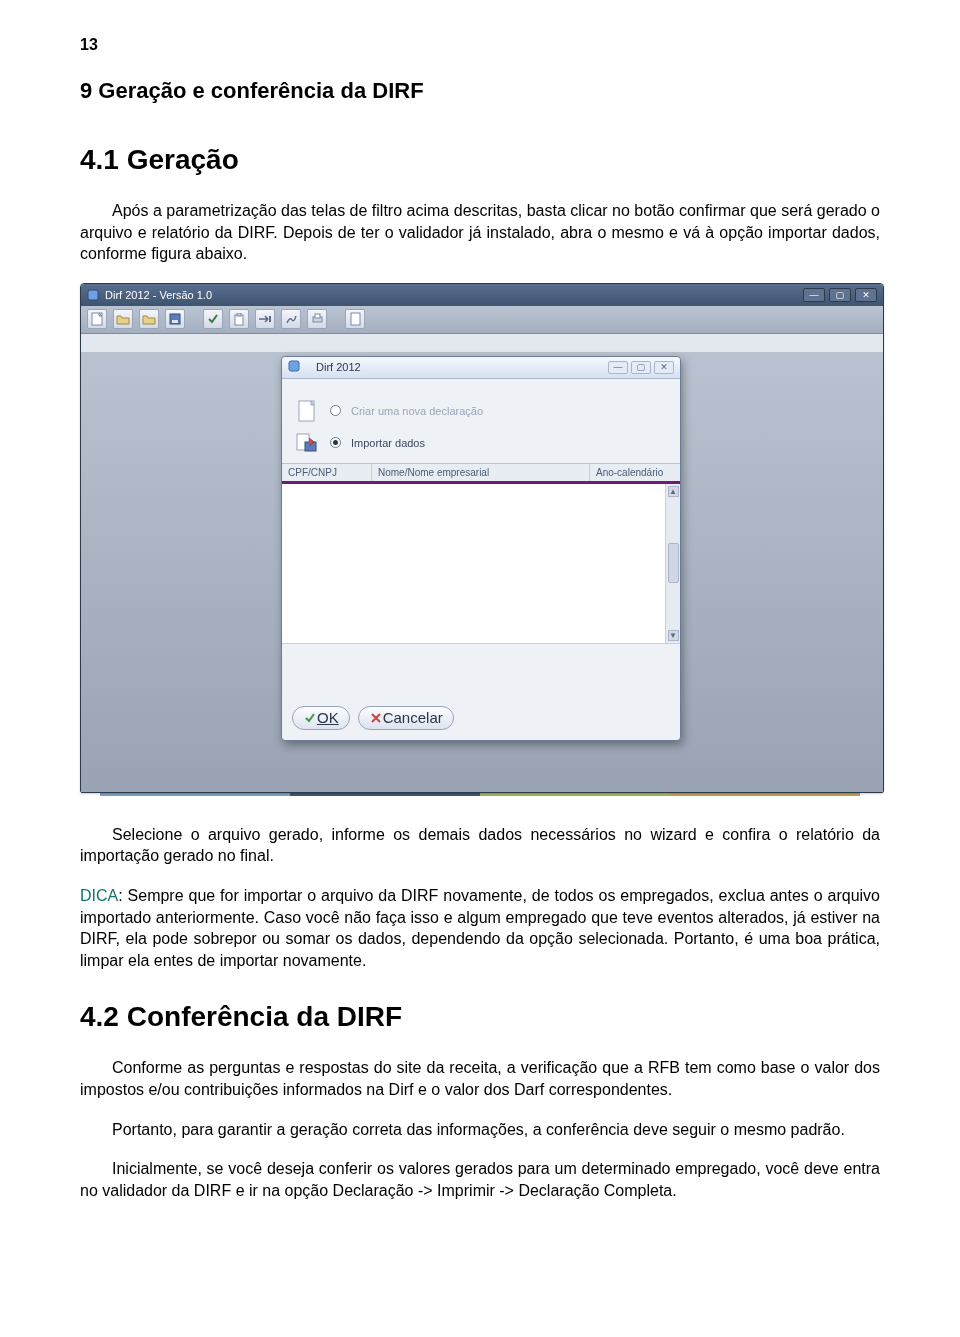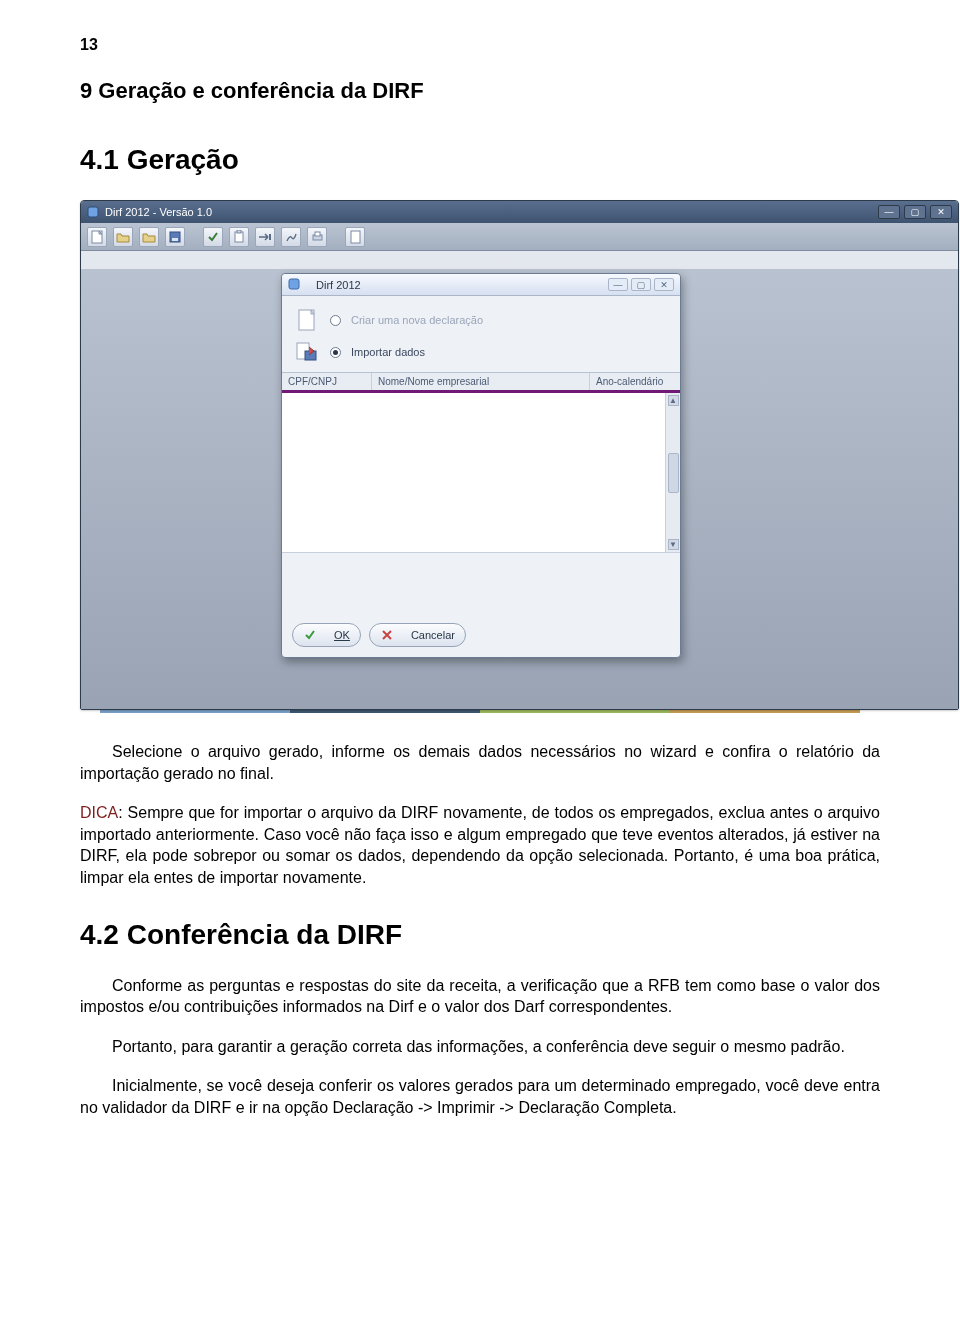--- a/index.html
+++ b/index.html
@@ -3,26 +3,26 @@
 <meta charset="utf-8">
 <style>
   * { box-sizing: border-box; margin: 0; padding: 0; }
   html, body { width: 960px; background: #fff; font-family: Arial, Helvetica, sans-serif; color: #000; }
   .page { width: 960px; padding: 36px 80px 40px 80px; }
   .page-number { text-align: left; font-size: 16px; font-weight: bold; margin-bottom: 24px; }
   h1.section { font-size: 22px; font-weight: bold; margin-bottom: 40px; }
   h2.subsection { font-size: 28px; font-weight: bold; margin-bottom: 24px; }
   p.body { font-size: 16px; line-height: 1.35; text-align: justify; margin-bottom: 18px; text-indent: 32px; }
   p.tip { font-size: 16px; line-height: 1.35; text-align: justify; margin-bottom: 18px; }
-  .tip-label { color: #7f1d1d; }
+  .tip-label { color: #0f766e; }
   .screenshot-wrap { margin: 10px 0 28px 0; }
 
   
   .app-window {
-    width: 879px; height: 510px; margin: 0 auto;
+    width: 804px; height: 510px; margin: 0 auto;
     border: 1px solid #2d3a4a; border-radius: 4px 4px 2px 2px;
     font-family: Tahoma, Arial, sans-serif; font-size: 11px;
     background: linear-gradient(#e6eaf0, #cfd6e0);
     position: relative; overflow: hidden;
     box-shadow: 0 1px 2px rgba(0,0,0,.2);
   }
   .app-titlebar {
     height: 22px; background: linear-gradient(#5a6f8f,#3e536f);
     color: #fff; display: flex; align-items: center; padding: 0 6px;
     font-size: 11px; gap: 6px;
@@ -40,55 +40,56 @@
   
   .dialog {
     position:absolute; left:200px; top:4px; width:400px; height:385px;
     background:#eef1f6; border:1px solid #6b7b93; border-radius:4px;
     box-shadow: 2px 4px 10px rgba(0,0,0,.35);
     font-size:11px; color:#2a3748;
   }
   .dlg-titlebar { height:22px; background:linear-gradient(#f6f9ff,#d6e0f0); border-bottom:1px solid #aab6c8; display:flex; align-items:center; padding:0 6px; gap:16px; border-radius:4px 4px 0 0; }
   .dlg-tb-ctrls { margin-left:auto; display:flex; gap:3px; }
   .dlg-tb-ctrls .tb-btn { background:#e4ecf7; color:#5a6b85; border-color:#aab6c8; width:20px; height:13px; }
-  .options { padding:8px 12px 4px 12px; }
+  .options { padding:16px 12px 4px 12px; }
   .opt-row { display:flex; align-items:center; gap:10px; height:32px; }
   .opt-icon { width:26px; height:26px; display:flex; align-items:center; justify-content:center; }
   .opt-radio { width:11px; height:11px; border:1px solid #6b7b93; border-radius:50%; display:inline-flex; align-items:center; justify-content:center; background:#fff; }
   .opt-radio.sel::after { content:""; width:5px; height:5px; border-radius:50%; background:#2a3748; }
   .opt-label { color:#3a485e; }
   .opt-label.dim { color:#9aa6b9; }
   .grid-head { display:flex; border-top:1px solid #b8c2d2; border-bottom:3px solid #701a75; background:#e8ecf3; font-size:10px; color:#4b5a72; }
   .gh { padding:3px 6px; border-right:1px solid #c8d0de; }
   .gh.c1{ width:90px;} .gh.c2{ flex:1;} .gh.c3{ width:90px; border-right:none; }
   .grid-body { height:160px; background:#fff; border-bottom:1px solid #c8d0de; position:relative; }
   .grid-scroll { position:absolute; right:0; top:0; bottom:0; width:15px; background:#e6eaf1; border-left:1px solid #c8d0de; display:flex; flex-direction:column; align-items:center; justify-content:space-between; padding:2px 0; }
   .sb-arrow { width:11px; height:11px; background:#d3dae6; border:1px solid #aab6c8; font-size:8px; display:flex; align-items:center; justify-content:center; color:#5a6b85; }
   .sb-thumb { flex:0 0 40px; width:11px; background:#cfd7e4; border:1px solid #aab6c8; border-radius:2px; margin:2px 0; }
   .dlg-buttons { position:absolute; left:10px; bottom:10px; display:flex; gap:8px; }
-  .btn { height:24px; padding:0 10px; border:1px solid #97a4b8; border-radius:12px; background:linear-gradient(#fbfcfe,#dde4ef); display:flex; align-items:center; gap:17px; font-size:11px; color:#2a3748; }
+  .btn { height:24px; padding:0 10px; border:1px solid #97a4b8; border-radius:12px; background:linear-gradient(#fbfcfe,#dde4ef); display:flex; align-items:center; gap:0; font-size:15px; color:#2a3748; }
   .btn .ic { width:14px; height:14px; display:flex; align-items:center; justify-content:center; }
 
   
   .bg-strip { width:760px; margin:0 auto; height:3px; display:flex; }
   .bg-strip span { flex:1; }
   .bg-strip .a{ background:#7aa0c6; } .bg-strip .b{ background:#3b566f; } .bg-strip .c{ background:#9bb75b; } .bg-strip .d{ background:#c49b53; }
 
 </style>
 </head>
 <body>
 
 <div class="page">
 
   <div class="page-number">13</div>
 
   <h1 class="section">9   Geração e conferência da DIRF</h1>
 
   <h2 class="subsection">4.1   Geração</h2>
 
+  <p class="body">Após a parametrização das telas de filtro acima descritas, basta clicar no botão confirmar que será gerado o arquivo e relatório da DIRF. Depois de ter o validador já instalado, abra o mesmo e vá à opção importar dados, conforme figura abaixo.</p>
 
   <div class="screenshot-wrap">
     <div class="app-window">
 
       <div class="app-titlebar">
         <span class="app-title-icon">
           <svg viewBox="0 0 12 12" width="12" height="12">
               <rect x="1" y="1" width="10" height="10" rx="2" fill="#6fa2e3" stroke="#2d4d7a"></rect>
             </svg>
         </span>

